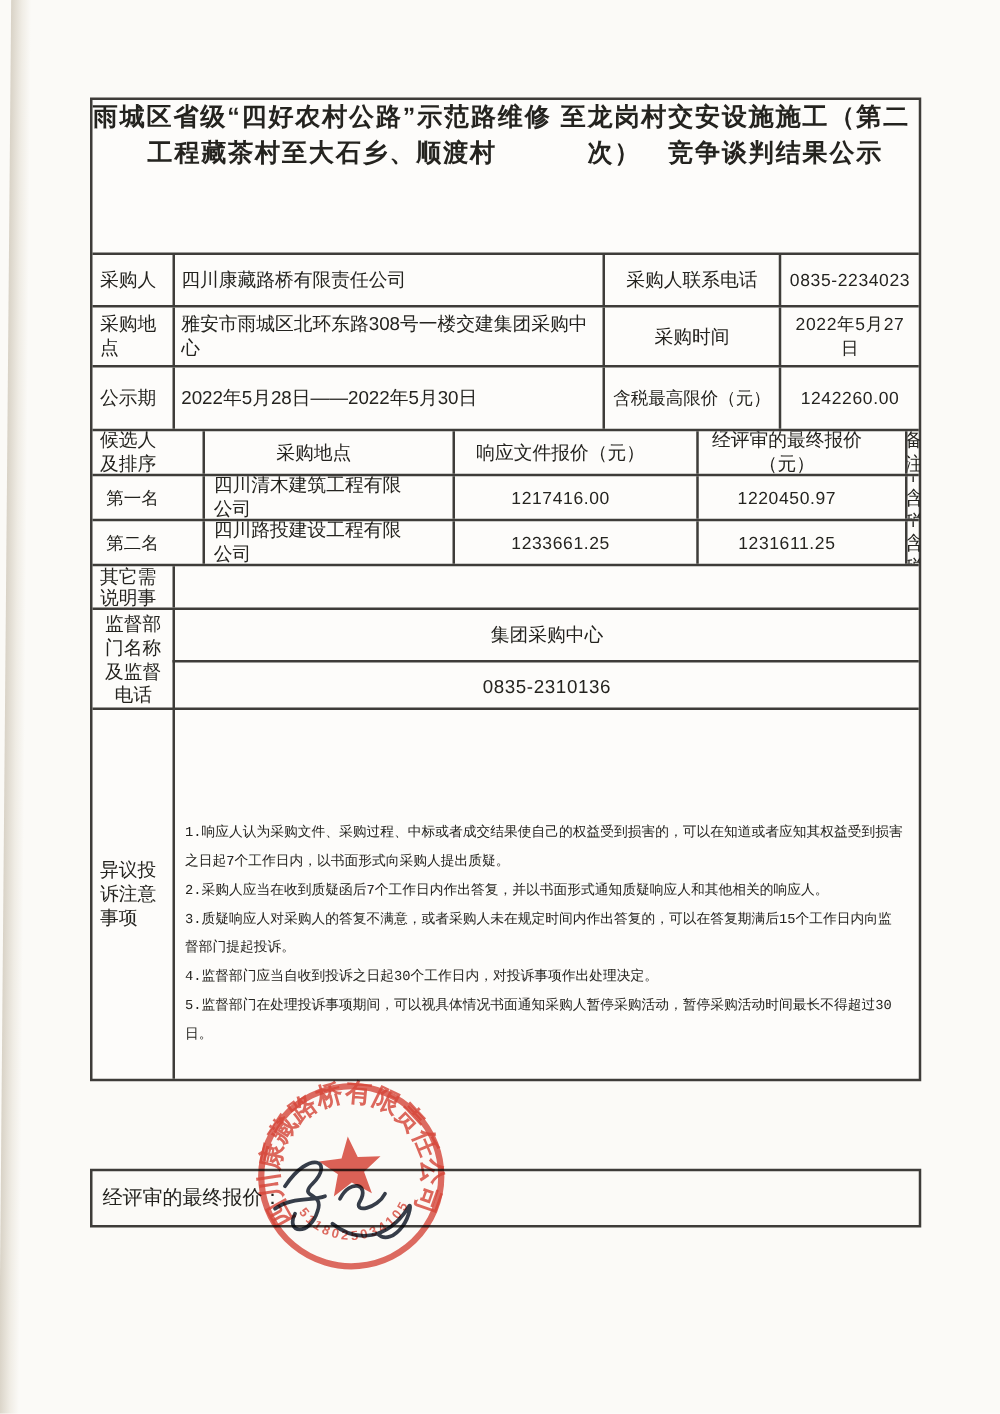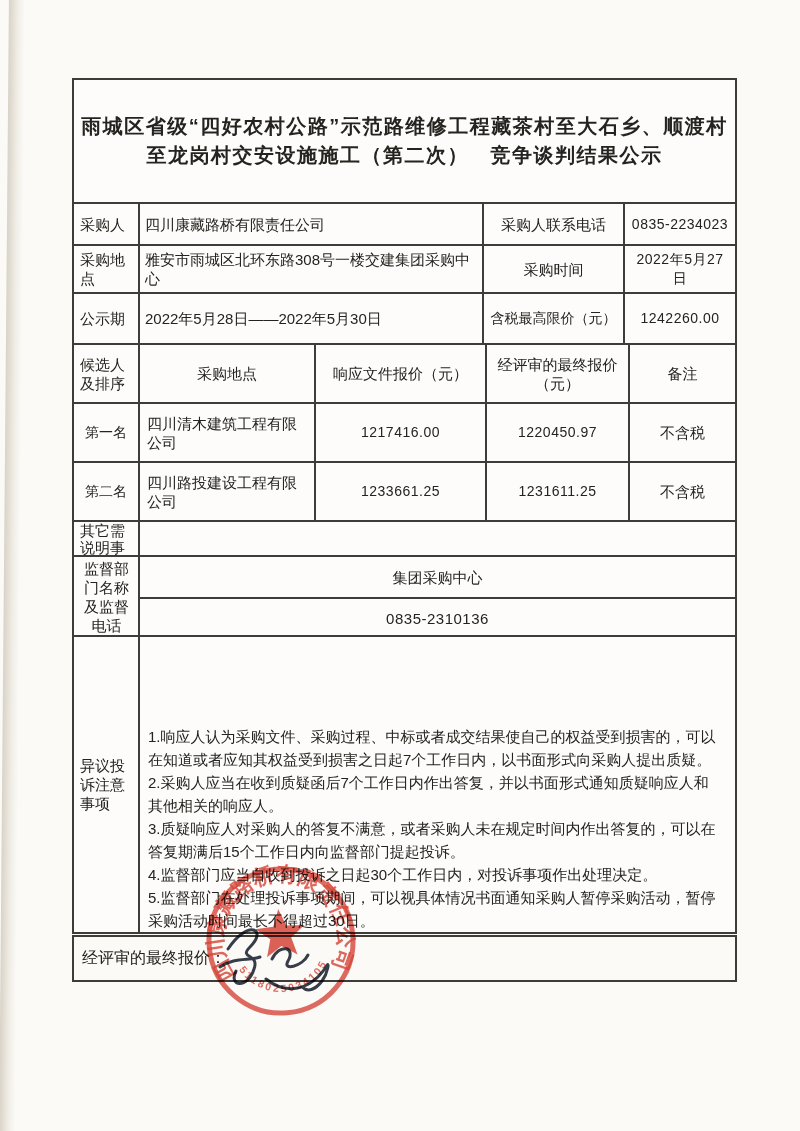--- a/index.html
+++ b/index.html
@@ -36,36 +36,36 @@
     display:flex;align-items:center;box-sizing:border-box;
     padding:2px 5px;font-size:15px;line-height:19px;
     overflow:hidden;
   }
   .bl{border-left:2px solid var(--line);}
   .lab{padding-left:6px;}
   .center{justify-content:center;text-align:center;}
   .num{font-size:14px;justify-content:center;text-align:center;letter-spacing:.5px;}
 
   .title-row{
-    height:122px;display:flex;flex-direction:column;justify-content:center;
+    height:122px;display:flex;flex-direction:row;justify-content:center;
     text-align:center;font-weight:700;font-size:20px;line-height:29px;
     letter-spacing:1.5px;border-top:none;
   }
   .r-project{grid-template-columns:64px 1fr;height:46px;}
   .r-info{grid-template-columns:64px 344px 141px 1fr;height:42px;}
   .r-loc{height:48px;}
   .r-pub{height:51px;}
-  .r-cand{grid-template-columns:64px 176px 171px 143px 1fr;height:59px;}
+  .r-cand{grid-template-columns:64px 176px 171px 143px 1fr;height:36px;gap:24px;}
   .r-other{grid-template-columns:64px 1fr;height:35px;}
   .r-superv{grid-template-columns:64px 1fr;grid-template-rows:40px 40px;height:80px;}
   .r-superv .lab{grid-row:1/3;}
   .r-superv .sub-bt{border-top:2px solid var(--line);}
   .r-object{grid-template-columns:64px 1fr;height:297px;}
   .object-text{
-    display:block;padding:88px 12px 9px 8px;font-size:15px;line-height:23px;
+    display:block;padding:88px 12px 9px 8px;font-size:11px;line-height:23px;font-family:Liberation Mono, monospace;
   }
   .object-lab{align-items:center;}
 
   .sign-box{
     position:absolute;left:72px;top:935px;width:665px;height:47px;
     border:2px solid var(--line);box-sizing:border-box;
     display:flex;align-items:center;padding-left:8px;
     font-size:16px;background:transparent;
   }
 

